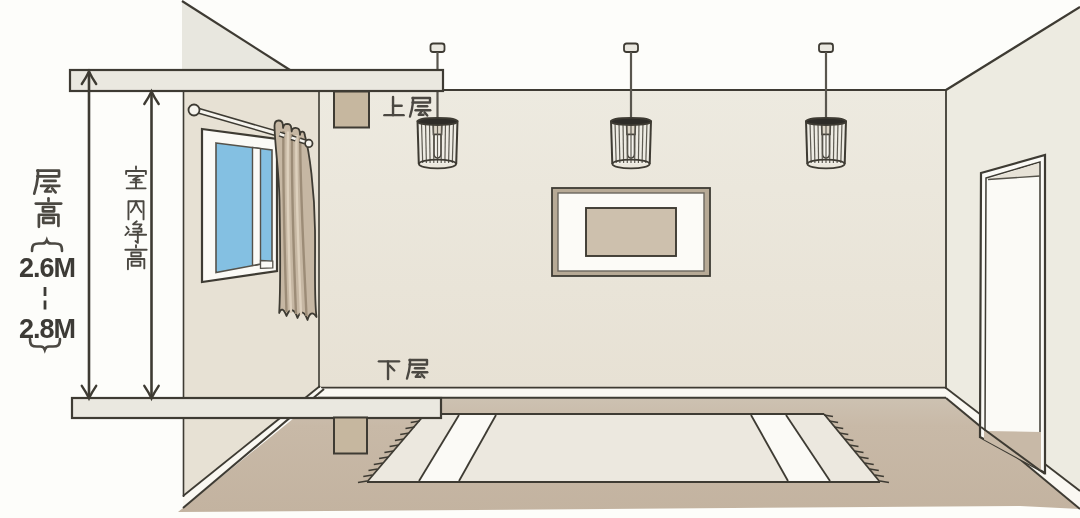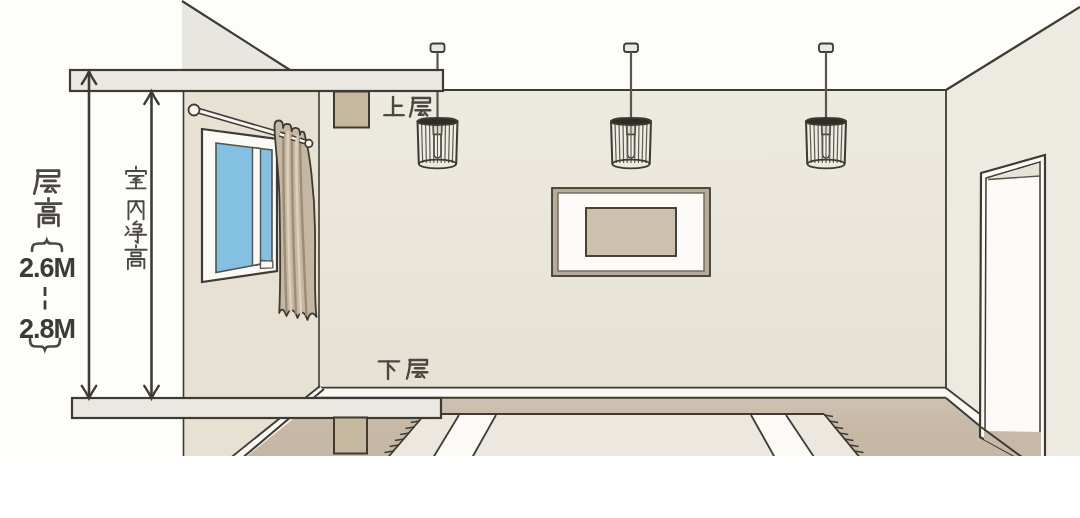--- a/index.html
+++ b/index.html
@@ -1,15 +1,15 @@
 <!DOCTYPE html>
 <html><head><meta charset="utf-8">
 <style>
 html,body{margin:0;padding:0;background:#fff;}
-#wrap{width:1080px;height:456px;overflow:hidden;position:relative;}
+#wrap{width:1080px;height:518px;overflow:hidden;position:relative;}
 </style></head>
 <body>
 <div id="wrap">
 <svg width="1080" height="518" viewBox="0 0 1080 518">
 <defs>
 <g id="g-ceng" fill="none" stroke="#4b4842" stroke-linecap="round" stroke-linejoin="round">
 <path d="M14,12 H84 V30 H14"></path>
 <path d="M16,12 V29 Q13,58 4,86"></path>
 <path d="M36,45 H73"></path>
 <path d="M26,61 H85"></path>

